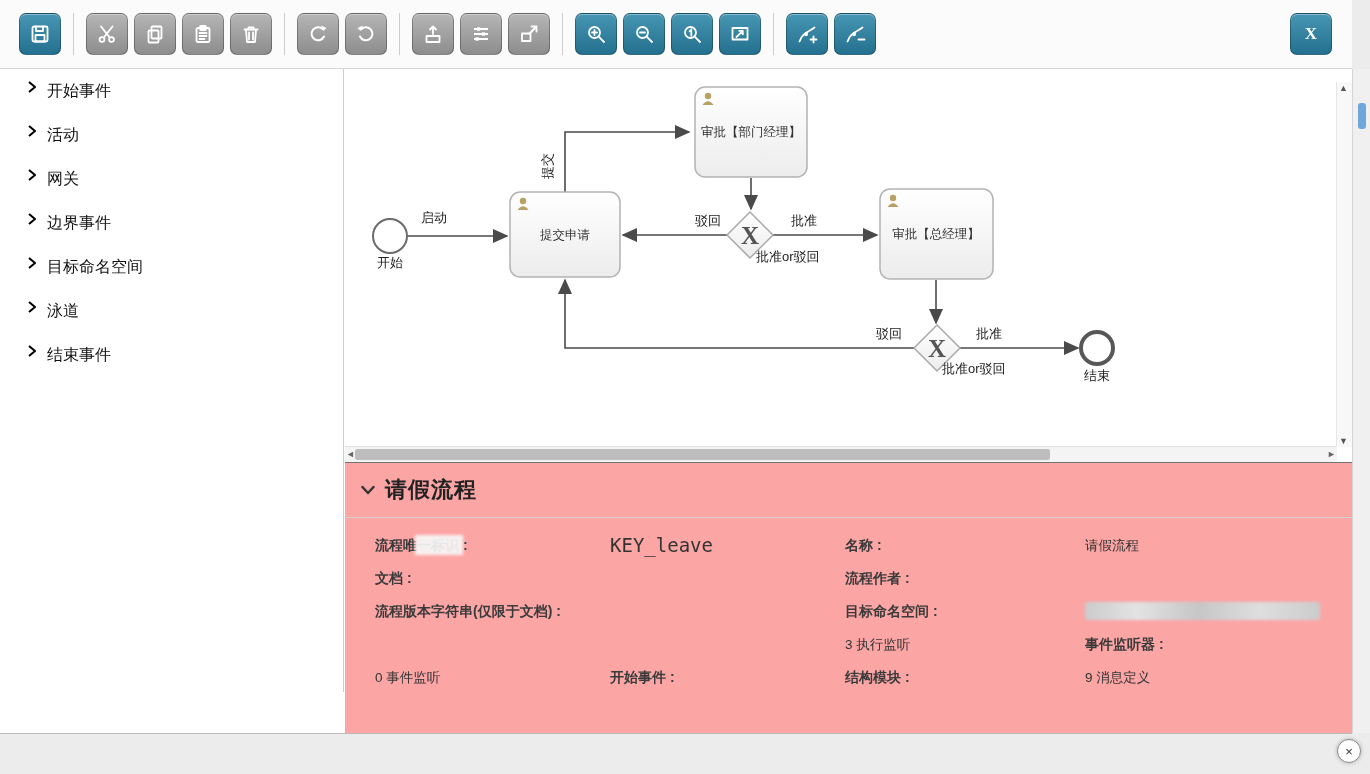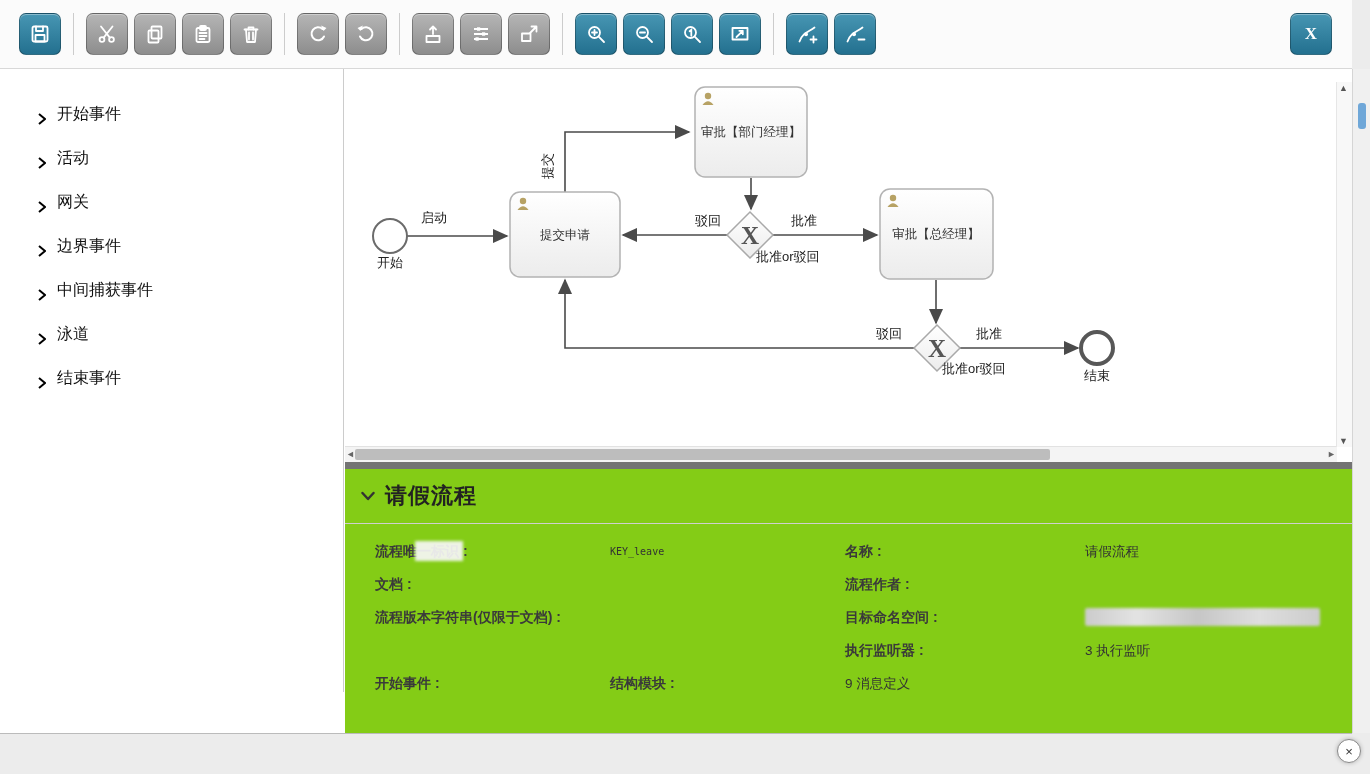--- a/index.html
+++ b/index.html
@@ -11,44 +11,44 @@
   .toolbar{position:absolute;left:0;top:0;width:1352px;height:69px;background:#fbfbfb;border-bottom:1px solid #d8d8d8;display:flex;align-items:center;padding:0 0 0 16px;box-sizing:border-box;}
   .tbtn{width:40px;height:40px;border-radius:7px;margin:0 3px;display:flex;align-items:center;justify-content:center;border:1px solid rgba(0,0,0,.28);box-shadow:inset 0 1px 0 rgba(255,255,255,.35);cursor:pointer;flex:none;}
   .tbtn.blue{background:linear-gradient(#4796b3,#23708f);}
   .tbtn.gray{background:linear-gradient(#b5b5b5,#8d8d8d);}
   .tbtn svg{display:block;}
   .sep{width:1px;height:42px;background:#ccc;margin:0 9px;flex:none;}
   .xbtn{margin-left:auto;margin-right:20px;color:#fff;font-weight:bold;font-size:17px;font-family:"Liberation Serif", serif;}
 
   
   .sidebar{position:absolute;left:0;top:69px;width:344px;bottom:41px;background:#fff;border-right:1px solid #ccc;padding-top:12px;box-sizing:border-box;}
-  .side-item{height:44px;display:flex;align-items:flex-end;padding-left:38px;font-size:16px;color:#111;cursor:pointer;}
+  .side-item{height:44px;display:flex;align-items:flex-start;padding-left:28px;font-size:16px;color:#111;cursor:pointer;}
   .side-item svg{margin-right:11px;flex:none;}
 
   
   .canvas{position:absolute;left:345px;top:69px;width:1007px;height:393px;background:#fff;overflow:hidden;}
   .diagram{position:absolute;left:0;top:0;}
   .hscroll{position:absolute;left:0;right:15px;bottom:0;height:15px;background:#f4f4f4;border-top:1px solid #e2e2e2;}
   .hthumb{position:absolute;left:10px;top:2px;width:695px;height:11px;background:#bdbdbd;border-radius:2px;}
   .harrow{position:absolute;top:1px;font-size:9px;color:#666;line-height:13px;}
   .harrow.left{left:1px;}
   .harrow.right{right:1px;}
   .vscroll{position:absolute;right:0;top:13px;bottom:15px;width:15px;background:#f8f8f8;border-left:1px solid #e6e6e6;}
   .varrow{position:absolute;left:2px;font-size:9px;color:#555;}
   .varrow.up{top:1px;}
   .varrow.down{bottom:1px;}
 
   
-  .props{position:absolute;left:345px;top:462px;width:1007px;height:271px;background:#84cc16;border-top:7px solid #737373;box-sizing:border-box;}
+  .props{position:absolute;left:345px;top:462px;width:1007px;height:271px;background:#fca5a5;border-top:1px solid #737373;box-sizing:border-box;}
   .props-header{height:54px;display:flex;align-items:center;padding-left:16px;border-bottom:1px solid #cfcfcf;cursor:pointer;}
   .props-title{font-family:"Liberation Serif", serif;font-size:22px;font-weight:bold;color:#222;margin-left:10px;letter-spacing:1px;}
   .props-body{padding:18px 0 0 30px;display:grid;grid-template-columns:235px 235px 240px 1fr;row-gap:14px;align-items:start;}
   .plabel{font-weight:bold;font-size:14px;color:#3a3a3a;line-height:19px;padding-right:14px;box-sizing:border-box;}
   .pvalue{font-size:13.5px;color:#333;line-height:19px;cursor:pointer;}
-  .mono{font-family:"DejaVu Sans Mono", monospace;font-size:10px;}
+  .mono{font-family:"DejaVu Sans Mono", monospace;font-size:19px;}
   .cell-version{grid-row:span 2;position:relative;}
   .rel{position:relative;display:inline-block;}
   .blur-patch{position:absolute;left:40px;top:-1px;width:48px;height:20px;background:#f7f7f7;opacity:.92;filter:blur(1.5px);pointer-events:none;}
   .redact-box{width:235px;height:18px;border-radius:2px;background:linear-gradient(90deg,#cbcbcb 0%,#e3e3e3 22%,#c6c6c6 48%,#dedede 74%,#cccccc 100%);filter:blur(1.5px);}
 
   
   .right-strip{position:absolute;left:1352px;top:69px;width:18px;height:664px;background:#f0f0f0;border-left:1px solid #d5d5d5;}
   .strip-thumb{position:absolute;left:5px;top:34px;width:8px;height:26px;background:#6fa7d8;border-radius:3px;}
   .bottom-strip{position:absolute;left:0;right:0;top:734px;height:40px;background:#ececec;}
   .close-btn{position:absolute;right:9px;bottom:11px;width:24px;height:24px;border-radius:50%;border:1px solid #8a8a8a;background:#fff;display:flex;align-items:center;justify-content:center;font-size:13px;color:#333;cursor:pointer;box-shadow:0 0 4px rgba(0,0,0,.25);box-sizing:border-box;}
@@ -237,21 +237,21 @@
       <div class="side-item">
           <svg width="8" height="12">
             <path d="M1 1 L7 6 L1 11" stroke="#000" stroke-width="2" fill="none"></path>
           </svg>
           <span>边界事件</span>
         </div>
       <div class="side-item">
           <svg width="8" height="12">
             <path d="M1 1 L7 6 L1 11" stroke="#000" stroke-width="2" fill="none"></path>
           </svg>
-          <span>中间捕获事件</span>
+          <span>目标命名空间</span>
         </div>
       <div class="side-item">
           <svg width="8" height="12">
             <path d="M1 1 L7 6 L1 11" stroke="#000" stroke-width="2" fill="none"></path>
           </svg>
           <span>泳道</span>
         </div>
       <div class="side-item">
           <svg width="8" height="12">
             <path d="M1 1 L7 6 L1 11" stroke="#000" stroke-width="2" fill="none"></path>
@@ -367,23 +367,24 @@
         <div class="pvalue"></div>
 
         <div class="plabel cell-version">流程版本字符串(仅限于文档) :</div>
         <div class="pvalue"></div>
         <div class="plabel">目标命名空间 :</div>
         <div class="pvalue">
             <div class="redact-box"></div>
           </div>
 
         <div></div>
-        <div class="plabel">执行监听器 :</div>
         <div class="pvalue">3 执行监听</div>
 
+        <div class="plabel">事件监听器 :</div>
+        <div class="pvalue">0 事件监听</div>
         <div class="plabel">开始事件 :</div>
 
         <div class="plabel">结构模块 :</div>
         <div class="pvalue">9 消息定义</div>
         <div></div>
         <div></div>
       </div>
     </div>
   </div>
 

